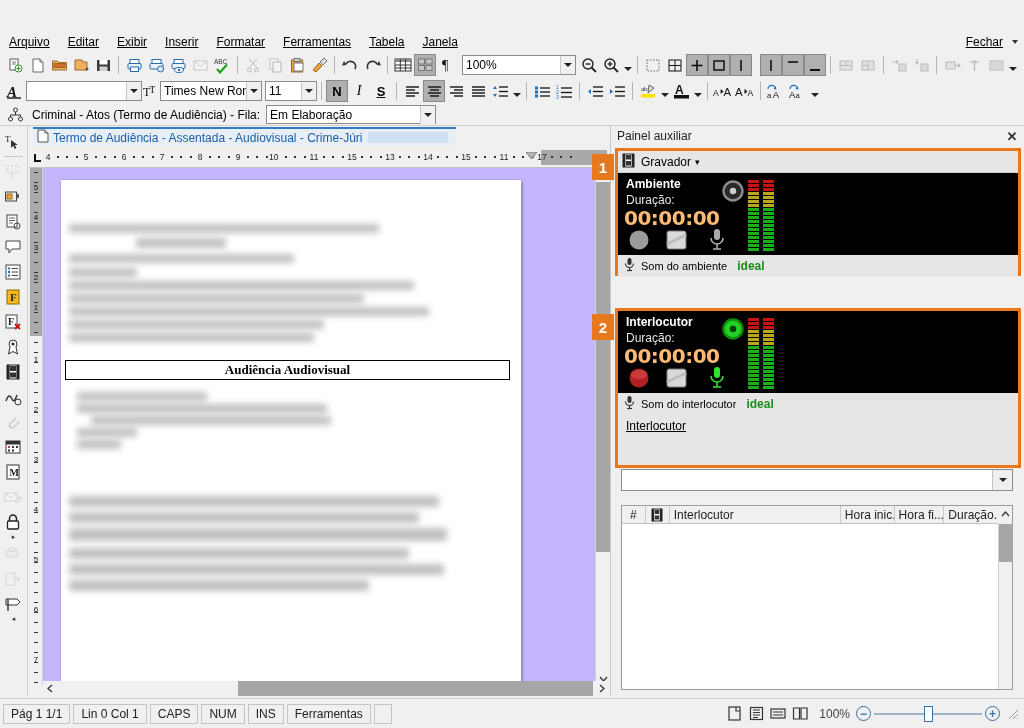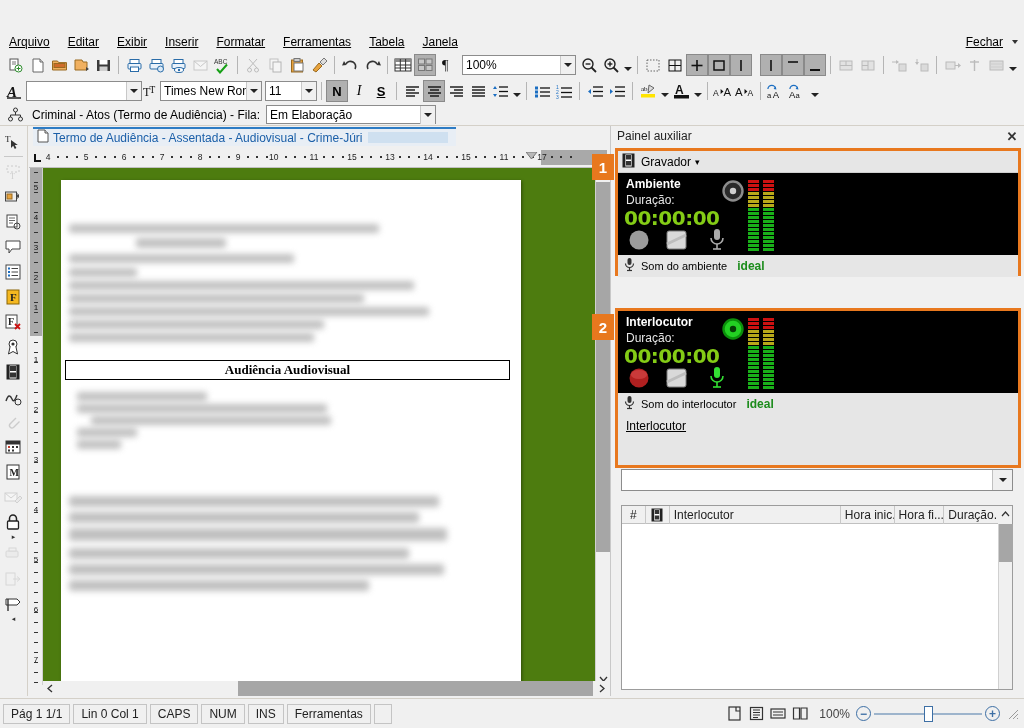--- a/index.html
+++ b/index.html
@@ -70,21 +70,21 @@
   .doc-tab .dt-blur { width: 80px; height: 11px; background: #cfe0f0; margin-left: 6px; }
 
   .hruler { position: absolute; left: 29px; top: 148px; width: 578px; height: 20px; background: #f0f0f0; border-bottom: 1px solid #c0c0c0; overflow: hidden; }
   .hruler .rcorner { position: absolute; left: 2px; top: 3px; width: 14px; height: 13px; display:flex; align-items:center; justify-content:center; }
   .hruler .rscale { position: absolute; left: 18px; top: 0; right: 0; height: 20px; }
   .hruler .grayzone { position: absolute; top: 2px; height: 15px; background: #a9a9a9; }
 
   .vruler { position: absolute; left: 29px; top: 168px; width: 14px; height: 517px; background: #f0f0f0; border-right: 1px solid #d0d0d0; overflow: hidden; }
   .vr-gray { position: absolute; left: 1px; width: 12px; background: #a9a9a9; }
 
-  .doc-scroll { position: absolute; left: 43px; top: 168px; width: 552px; height: 517px; background: #4d7c0f; overflow: hidden; }
+  .doc-scroll { position: absolute; left: 43px; top: 168px; width: 552px; height: 517px; background: #c4b5fd; overflow: hidden; }
   .page { position: absolute; left: 18px; top: 12px; width: 460px; height: 640px; background: #fff; box-shadow: 1px 1px 3px rgba(0,0,0,.4); }
   .blurline { background: #9a9a9a; filter: blur(3.2px); opacity: .62; position: absolute; border-radius: 2px; }
   .headingbox { position: absolute; border: 1px solid #000; background: #fff; display: flex; align-items: center; justify-content: center; }
   .headingbox span { font-family: "Liberation Serif", serif; font-weight: bold; font-size: 13px; color: #000; }
 
   .vscroll-doc { position: absolute; left: 595px; top: 168px; width: 14px; height: 517px; background: #f0f0f0; border-left: 1px solid #d0d0d0; }
   .sb-arrow { width: 14px; height: 14px; display: flex; align-items: center; justify-content: center; background: #f0f0f0; }
   .sb-thumb { position: absolute; left: 0; width: 14px; background: #a6a6a6; }
   .hscroll-doc { position: absolute; left: 43px; top: 681px; width: 566px; height: 15px; background: #f0f0f0; }
   .hsb-thumb { position: absolute; top: 0; height: 15px; background: #a6a6a6; }
@@ -95,21 +95,21 @@
   .aux-header .ah-title { font-size: 12px; color: #222; }
   .aux-header .ah-close { margin-left: auto; font-size: 13px; font-weight: bold; color: #333; width: 16px; text-align:center; }
   .orange-box { border: 3px solid #e8781e; }
 
   .rec-toolbar { height: 22px; background: #e6e6e6; display: flex; align-items: center; padding-left: 4px; border-bottom: 1px solid #cfcfcf;}
   .rec-toolbar .rt-label { font-size: 12px; margin-left: 6px; }
 
   .rec-body { background: #000; position: relative; }
   .rec-name { position: absolute; left: 8px; top: 4px; color: #fff; font-weight: bold; font-size: 12px; }
   .rec-durlabel { position: absolute; left: 8px; top: 20px; color: #e6e6e6; font-size: 12px; }
-  .rec-time { position: absolute; left: 6px; top: 33px; color: #84cc16; font-weight: bold; font-size: 20px; letter-spacing: -0.5px; font-family: "DejaVu Sans", sans-serif; }
+  .rec-time { position: absolute; left: 6px; top: 33px; color: #fdba74; font-weight: bold; font-size: 20px; letter-spacing: -0.5px; font-family: "DejaVu Sans", sans-serif; }
   .rec-led { position: absolute; }
   .meter { position: absolute; width: 11px; display: flex; flex-direction: column-reverse; gap: 1px; }
   .meter i { display: block; height: 3px; width: 11px; }
 
   .rec-status { height: 22px; background: #e6e6e6; display: flex; align-items: center; padding-left: 6px; }
   .rec-status .rs-text { font-size: 11px; margin-left: 6px; }
   .rec-status .rs-ideal { font-size: 12px; font-weight: bold; color: #1c8c1c; margin-left: 10px; }
 
   .interloc-label { font-size: 12px; color: #000; padding: 4px 0 0 8px; }
   .interloc-label u { text-decoration: underline; }

